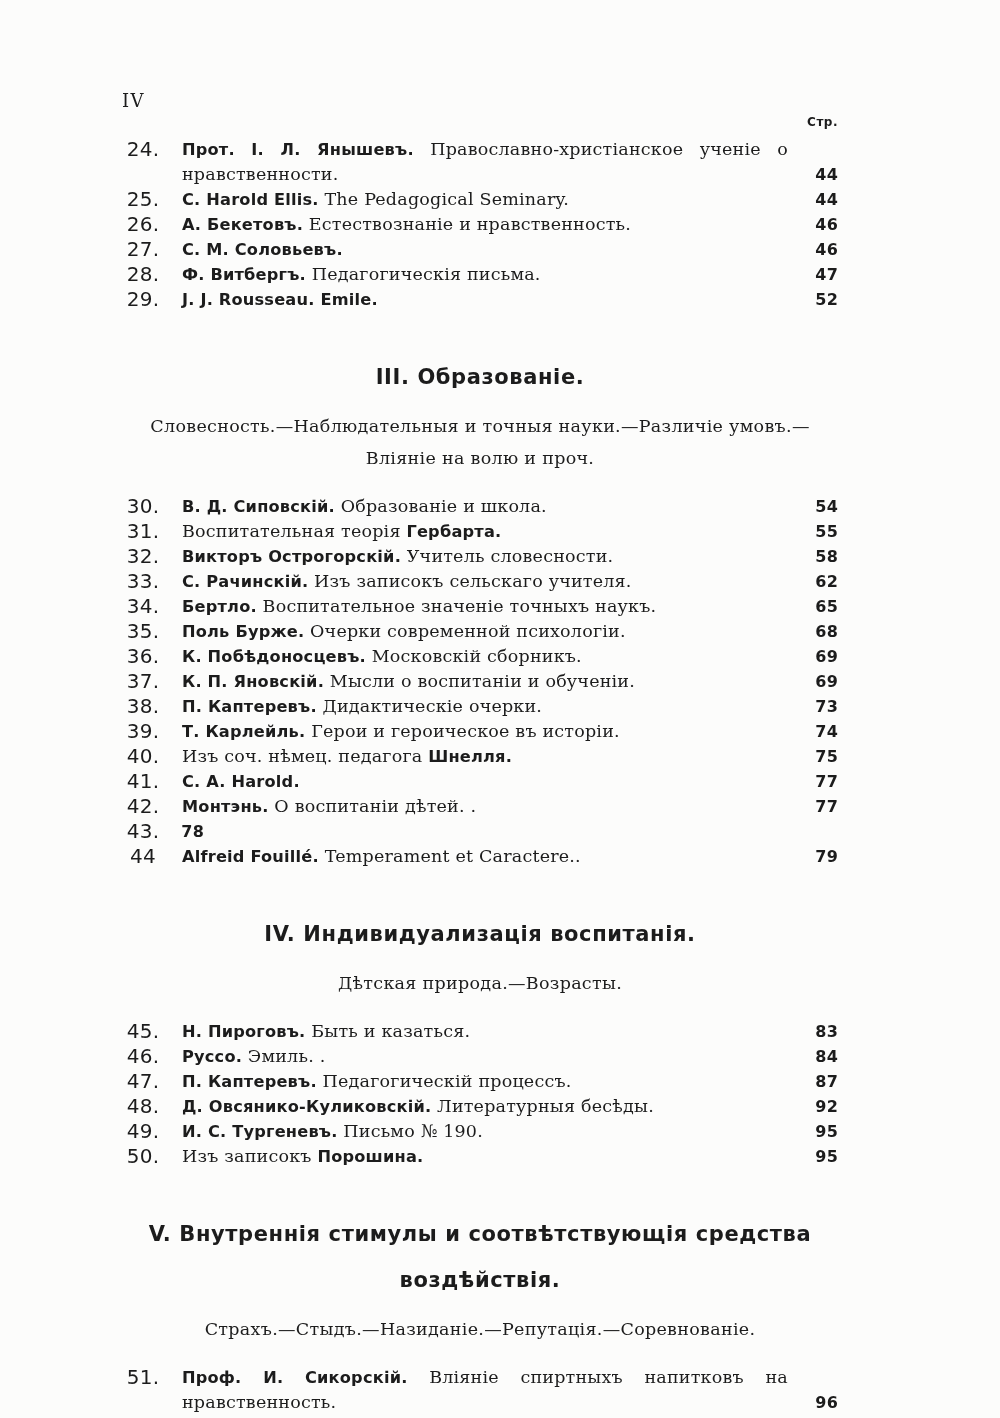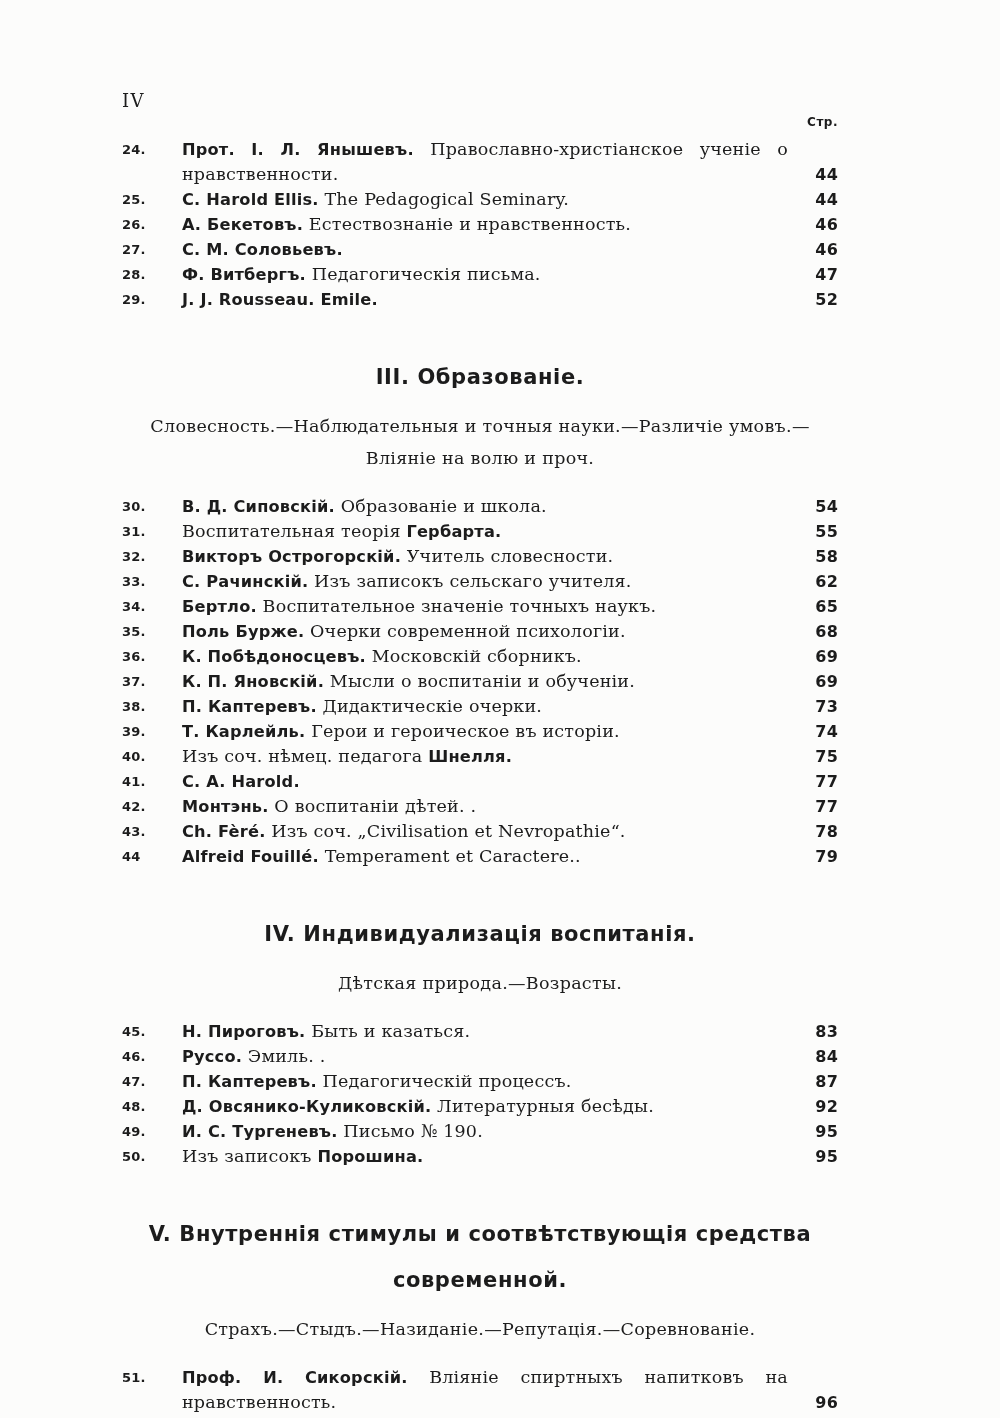--- a/index.html
+++ b/index.html
@@ -15,22 +15,22 @@
     text-align:right;margin-top:2px;
     font-family:"DejaVu Sans",sans-serif;font-weight:700;
     font-size:12px;letter-spacing:.5px;line-height:17px;
   }
   .toc{margin-top:6px;}
   .entry{
     display:flex;align-items:flex-start;
     font-size:17.5px;line-height:25px;letter-spacing:.2px;
   }
   .num{
-    flex:0 0 42px;text-align:left;
-    font-family:"DejaVu Sans",sans-serif;font-weight:700;font-size:13px;
+    flex:0 0 42px;text-align:center;
+    font-family:"DejaVu Sans",sans-serif;font-weight:400;font-size:20px;
   }
   .txt{flex:1;margin-left:18px;padding-right:10px;text-align:justify;}
   .seg.bold{
     font-family:"DejaVu Sans",sans-serif;font-weight:700;font-size:16.2px;
   }
   .pg{
     flex:0 0 40px;text-align:right;align-self:flex-end;
     font-family:"DejaVu Sans",sans-serif;font-weight:700;font-size:16px;
   }
   .heading{
@@ -150,21 +150,20 @@
         <span class="txt"><span class="seg bold">C. A. Harold.</span></span>
         <span class="pg">77</span>
       </div>
       <div class="entry">
         <span class="num">42.</span>
         <span class="txt"><span class="seg bold">Монтэнь.</span><span class="seg"> О воспитаніи дѣтей. .</span></span>
         <span class="pg">77</span>
       </div>
       <div class="entry">
         <span class="num">43.</span>
-        <span class="txt"><span class="seg bold">Ch. Fèré.</span><span class="seg"> Изъ соч. „Civilisation et Nevropathie“.</span></span>
         <span class="pg">78</span>
       </div>
       <div class="entry">
         <span class="num">44</span>
         <span class="txt"><span class="seg bold">Alfreid Fouillé.</span><span class="seg"> Temperament et Caractere..</span></span>
         <span class="pg">79</span>
       </div>
       <div class="heading">
         <div class="line">IV. Индивидуализація воспитанія.</div>
       </div>
@@ -196,21 +195,21 @@
         <span class="txt"><span class="seg bold">И. С. Тургеневъ.</span><span class="seg"> Письмо № 190.</span></span>
         <span class="pg">95</span>
       </div>
       <div class="entry">
         <span class="num">50.</span>
         <span class="txt"><span class="seg">Изъ записокъ </span><span class="seg bold">Порошина.</span></span>
         <span class="pg">95</span>
       </div>
       <div class="heading">
         <div class="line">V. Внутреннія стимулы и соотвѣтствующія средства</div>
-        <div class="line">современной.</div>
+        <div class="line">воздѣйствія.</div>
       </div>
       <div class="subtitle">
         <div class="line">Страхъ.—Стыдъ.—Назиданіе.—Репутація.—Соревнованіе.</div>
       </div>
       <div class="entry">
         <span class="num">51.</span>
         <span class="txt"><span class="seg bold">Проф. И. Сикорскій.</span><span class="seg"> Вліяніе спиртныхъ напитковъ на нравственность.</span></span>
         <span class="pg">96</span>
       </div>
     </div>

